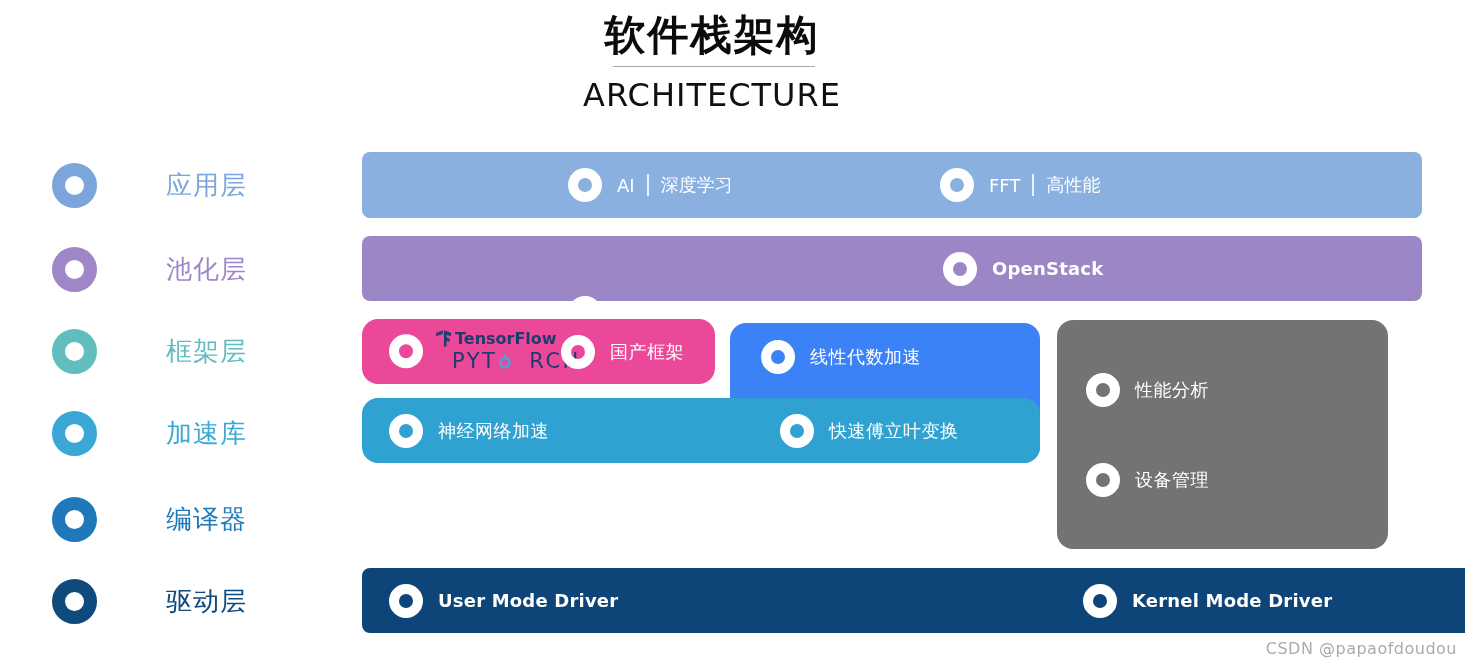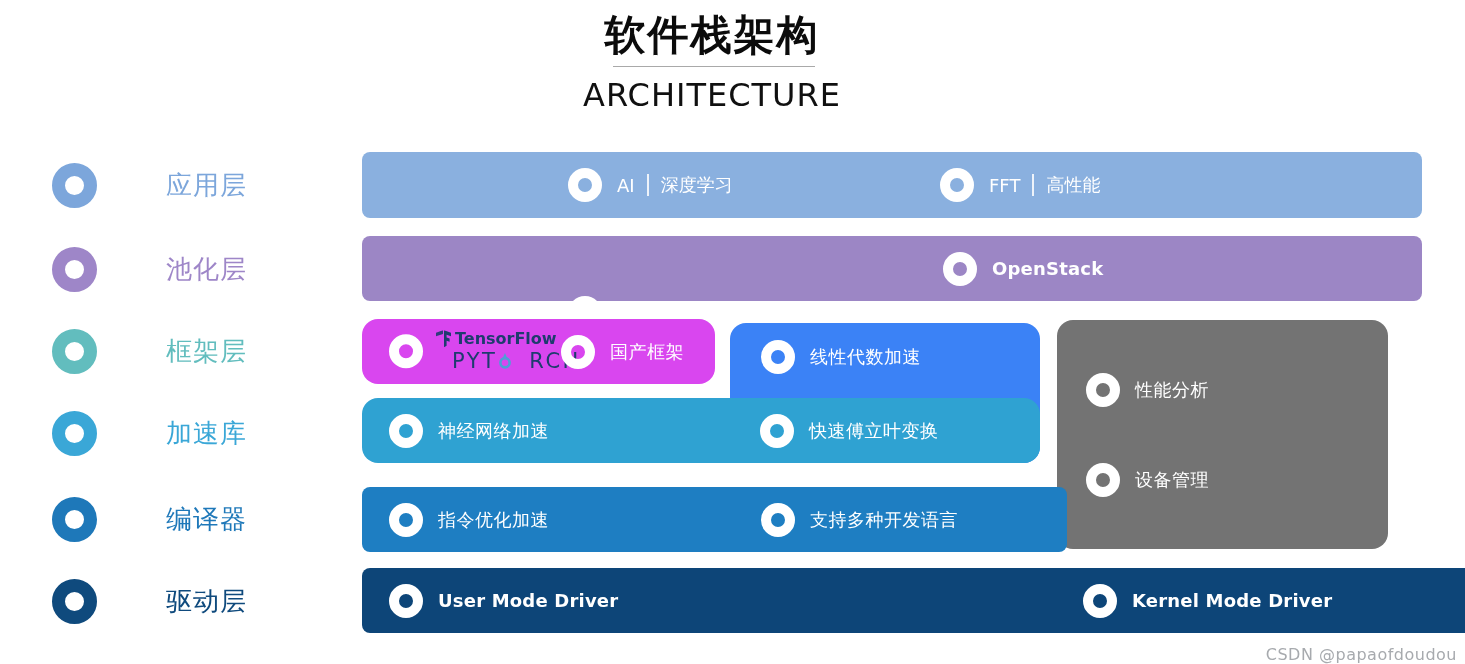--- a/index.html
+++ b/index.html
@@ -31,21 +31,21 @@
   .combo{display:flex;align-items:center;color:#fff;font-size:18px;margin-left:15px;}
 
   
   .logo-stack{margin-left:13px;display:flex;flex-direction:column;justify-content:center;line-height:1.15;}
   .tf-row{display:flex;align-items:center;}
   .tf-text{color:#1e3c6e;font-size:16px;font-weight:700;margin-left:4px;}
   .pt-row{display:flex;align-items:center;margin-top:1px;}
   .pt-text{color:#1e3c6e;font-size:21px;font-weight:400;letter-spacing:2.5px;margin-left:16px;}
   .flame{margin:0 1px;}
 
-  .watermark{position:absolute;right:8px;bottom:0;font-size:16px;color:#a7aaae;letter-spacing:.5px;margin-left:40px;}
+  .watermark{position:absolute;right:8px;bottom:6px;font-size:16px;color:#a7aaae;letter-spacing:.5px;margin-left:40px;}
 </style>
 </head>
 <body>
 
 <div class="stage">
 
   <div class="title">软件栈架构</div>
   <div class="title-underline"></div>
   <div class="subtitle">ARCHITECTURE</div>
 
@@ -97,21 +97,21 @@
     <div class="item vcenter" style="left:206px;margin-top:44px;">
       <span class="donut"></span>
       <span class="item-text en">K8S</span>
     </div>
     <div class="item vcenter" style="left:581px;">
       <span class="donut"></span>
       <span class="item-text en">OpenStack</span>
     </div>
   </div>
 
-  <div class="block" style="left: 362px; top: 319px; width: 353px; height: 65px; background-color: #d946ef;">
+  <div class="block" style="left: 362px; top: 319px; width: 353px; height: 65px; background-color: #ec4899;">
     <div class="item vcenter" style="left:27px;">
       <span class="donut"></span>
       <span class="logo-stack">
         <span class="tf-row">
           <svg class="tf-mark" width="15" height="17" viewBox="0 0 15 17">
             <path fill="#1e3c6e" d="M8 0 L15 2.6 L15 6 L10.6 4.6 L10.6 7.2 L13.6 8.2 L13.6 11.4 L10.6 10.4 L10.6 15.4 L8 17 Z"></path>
             <path fill="#1e3c6e" d="M7 0 L0 2.6 L0 6 L7 3.8 Z" opacity="0.9"></path>
           </svg>
           <span class="tf-text">TensorFlow</span>
         </span>
@@ -135,47 +135,37 @@
     <div class="item" style="left:31px;top:34px;transform:translateY(-50%);">
       <span class="donut"></span>
       <span class="item-text">线性代数加速</span>
     </div>
   </div>
   <div class="block" style="left: 362px; top: 398px; width: 678px; height: 65px; background-color: rgb(47, 162, 210);">
     <div class="item vcenter" style="left:27px;">
       <span class="donut"></span>
       <span class="item-text">神经网络加速</span>
     </div>
-    <div class="item vcenter" style="left:398px;">
+    <div class="item vcenter" style="left:418px;">
       <span class="donut"></span>
       <span class="item-text">快速傅立叶变换</span>
     </div>
   </div>
 
   <div class="block" style="left: 1057px; top: 320px; width: 331px; height: 229px; background-color: #737373;">
     <div class="item" style="left:29px;top:70px;transform:translateY(-50%);">
       <span class="donut"></span>
       <span class="item-text">性能分析</span>
     </div>
     <div class="item" style="left:29px;top:160px;transform:translateY(-50%);">
       <span class="donut"></span>
       <span class="item-text">设备管理</span>
     </div>
   </div>
 
-  <div class="bar" style="left: 362px; top: 487px; width: 678px; height: 65px; background-color: rgb(30, 126, 194);">
-    <div class="item vcenter" style="left:27px;">
-      <span class="donut"></span>
-      <span class="item-text">指令优化加速</span>
-    </div>
-    <div class="item vcenter" style="left:399px;">
-      <span class="donut"></span>
-      <span class="item-text">支持多种开发语言</span>
-    </div>
-  </div>
 
   <div class="bar" style="left: 362px; top: 568px; width: 1170px; height: 65px; background-color: rgb(13, 69, 120);">
     <div class="item vcenter" style="left:27px;">
       <span class="donut"></span>
       <span class="item-text en">User Mode Driver</span>
     </div>
     <div class="item vcenter" style="left:721px;">
       <span class="donut"></span>
       <span class="item-text en">Kernel Mode Driver</span>
     </div>

